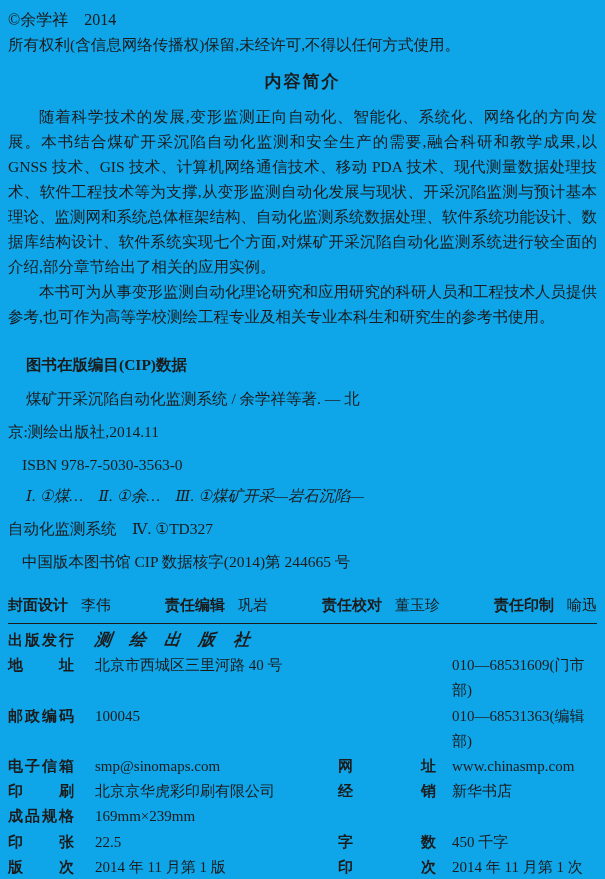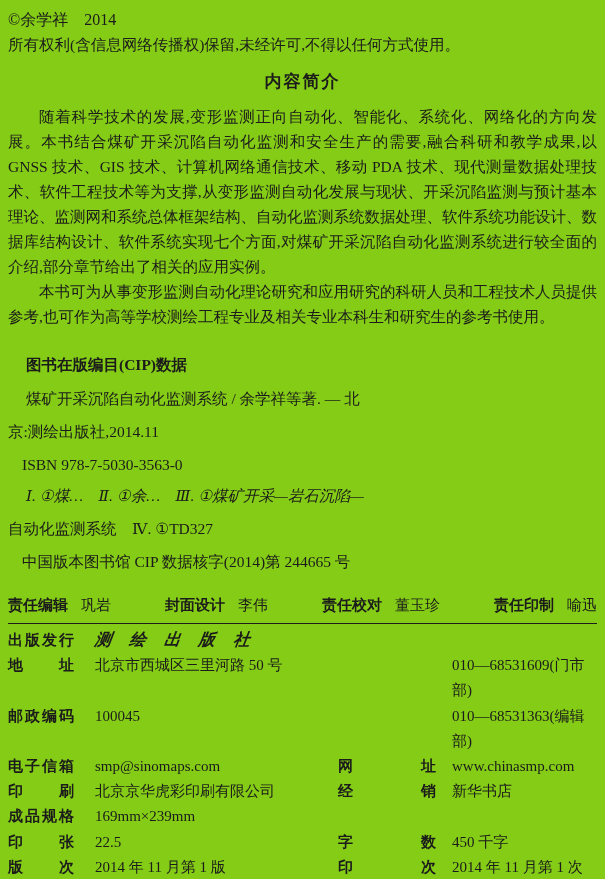--- a/index.html
+++ b/index.html
@@ -1,18 +1,18 @@
 <!DOCTYPE html>
 <html><head>
 <meta charset="utf-8">
 <style>
   html,body{margin:0;padding:0;background:#e8e8e8;}
   .page{
     width:605px;height:879px;box-sizing:border-box;
-    margin:0 auto;background:#84cc16;color:#1b1b1b;
+    margin:0 auto;background:#0ea5e9;color:#1b1b1b;
     font-family:"Liberation Serif","DejaVu Serif",serif;
     padding:6px 8px 0 8px;overflow:hidden;position:relative;
   }
   .sans{font-family:Liberation Serif, serif;}
   .copyright-line{font-size:16px;line-height:24px;margin-top:2px;}
   .rights-line{font-size:15.5px;line-height:25px;}
   .intro-title{
     text-align:center;font-weight:700;font-size:17px;letter-spacing:2px;
     margin-top:13px;line-height:24px;
   }
@@ -69,26 +69,26 @@
   <div class="cip-title sans">图书在版编目(CIP)数据</div>
   <div class="cip-line first ind18">煤矿开采沉陷自动化监测系统 / 余学祥等著. — 北</div>
   <div class="cip-line">京:测绘出版社,2014.11</div>
   <div class="cip-line ind14">ISBN 978-7-5030-3563-0</div>
   <div class="cip-line gap6 ind18">Ⅰ. ①煤…　Ⅱ. ①余…　Ⅲ. ①煤矿开采—岩石沉陷—</div>
   <div class="cip-line">自动化监测系统　Ⅳ. ①TD327</div>
   <div class="cip-line gap8 ind14">中国版本图书馆 CIP 数据核字(2014)第 244665 号</div>
 
   <div class="staff-row">
     <span class="staff-pair">
+      <span class="staff-label sans">封面设计</span>
+      <span class="staff-name">李伟</span>
+    </span>
+    <span class="staff-pair">
       <span class="staff-label sans">责任编辑</span>
       <span class="staff-name">巩岩</span>
-    </span>
-    <span class="staff-pair">
-      <span class="staff-label sans">封面设计</span>
-      <span class="staff-name">李伟</span>
     </span>
     <span class="staff-pair">
       <span class="staff-label sans">责任校对</span>
       <span class="staff-name">董玉珍</span>
     </span>
     <span class="staff-pair">
       <span class="staff-label sans">责任印制</span>
       <span class="staff-name">喻迅</span>
     </span>
   </div>
@@ -102,21 +102,21 @@
         <span class="lbl lbl-left sans">出版发行</span>
         <span class="val val-left logotype">测 绘 出 版 社</span>
       </span>
       <span class="cell-right">
       </span>
     </div>
 
     <div class="pub-row">
       <span class="cell-left">
         <span class="lbl lbl-left sans">地　址</span>
-        <span class="val val-left">北京市西城区三里河路 50 号</span>
+        <span class="val val-left">北京市西城区三里河路 40 号</span>
       </span>
       <span class="cell-right">
         <span class="lbl lbl-right sans"></span>
         <span class="val val-right">010—68531609(门市部)</span>
       </span>
     </div>
 
     <div class="pub-row">
       <span class="cell-left">
         <span class="lbl lbl-left sans">邮政编码</span>

